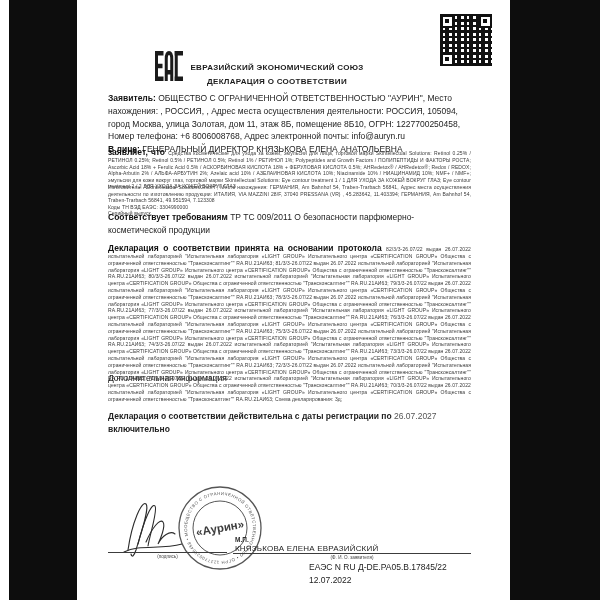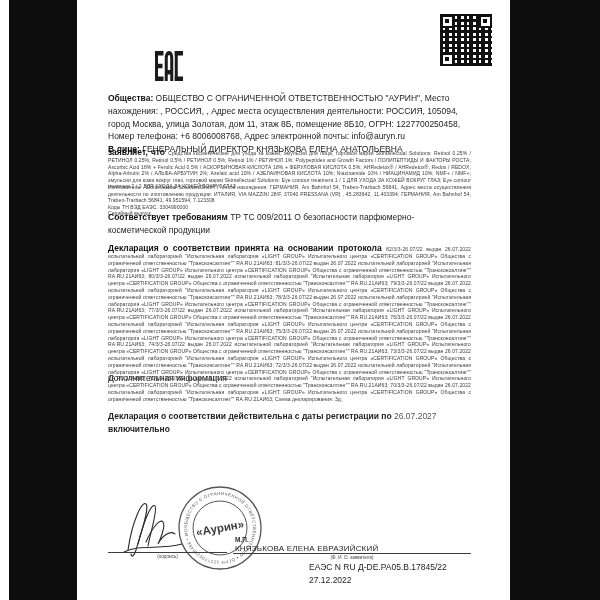--- a/index.html
+++ b/index.html
@@ -77,23 +77,27 @@
     </g>
   </svg>
 
   <div class="abs qr">
     <div class="noise"></div>
     <div class="finder f-tl"></div>
     <div class="finder f-tr"></div>
     <div class="finder f-bl"></div>
   </div>
 
+  <div class="abs doc-title">
+    <div>ЕВРАЗИЙСКИЙ ЭКОНОМИЧЕСКИЙ СОЮЗ</div>
+    <div>ДЕКЛАРАЦИЯ О СООТВЕТСТВИИ</div>
+  </div>
 
   <div class="abs par applicant">
-    <div><b>Общества:</b><span> ОБЩЕСТВО С ОГРАНИЧЕННОЙ ОТВЕТСТВЕННОСТЬЮ "АУРИН", Место нахождения: , РОССИЯ, , Адрес места осуществления деятельности: РОССИЯ, 105094, город Москва, улица Золотая, дом 11, этаж 8Б, помещение 8Б10, ОГРН: 1227700250458, Номер телефона: +6 8006008768, Адрес электронной почты: info@auryn.ru</span></div>
+    <div><b>Заявитель:</b><span> ОБЩЕСТВО С ОГРАНИЧЕННОЙ ОТВЕТСТВЕННОСТЬЮ "АУРИН", Место нахождения: , РОССИЯ, , Адрес места осуществления деятельности: РОССИЯ, 105094, город Москва, улица Золотая, дом 11, этаж 8Б, помещение 8Б10, ОГРН: 1227700250458, Номер телефона: +6 8006008768, Адрес электронной почты: info@auryn.ru</span></div>
     <div><b>В лице:</b><span> ГЕНЕРАЛЬНЫЙ ДИРЕКТОР КНЯЗЬКОВА ЕЛЕНА АНАТОЛЬЕВНА</span></div>
   </div>
 
   <div class="abs small-par claims">
     <b class="lead">заявляет, что </b><span>Средства косметические для ухода за кожей, эмульсии для лица, торговой марки Skintellectual Solutions: Retinol 0.25% / РЕТИНОЛ 0.25%; Retinol 0.5% / РЕТИНОЛ 0.5%; Retinol 1% / РЕТИНОЛ 1%; Polypeptides and Growth Factors / ПОЛИПЕПТИДЫ И ФАКТОРЫ РОСТА; Ascorbic Acid 18% + Ferulic Acid 0.5% / АСКОРБИНОВАЯ КИСЛОТА 18% + ФЕРУЛОВАЯ КИСЛОТА 0.5%; AHRedetox® / AHRedetox®; Redox / REDOX; Alpha-Arbutin 2% / АЛЬФА-АРБУТИН 2%; Azelaic acid 10% / АЗЕЛАИНОВАЯ КИСЛОТА 10%; Niacinamide 10% / НИАЦИНАМИД 10%; NMF+ / NMF+; эмульсии для кожи вокруг глаз, торговой марки Skintellectual Solutions: Eye contour treatment 1 / 1 ДЛЯ УХОДА ЗА КОЖЕЙ ВОКРУГ ГЛАЗ; Eye contour treatment 2 / 2 ДЛЯ УХОДА ЗА КОЖЕЙ ВОКРУГ ГЛАЗ</span>
   </div>
 
   <div class="abs small-par manufacturer">
     <div>Изготовитель: "Skintellectual SolutionsGmbH", Место нахождения: ГЕРМАНИЯ, Am Bahnhof 54, Traben-Trarbach 56841, Адрес места осуществления деятельности по изготовлению продукции: ИТАЛИЯ, VIA MAZZINI 28/F, 37040 PRESSANA (VR) , 45.283642, 11.403394; ГЕРМАНИЯ, Am Bahnhof 54, Traben-Trarbach 56841, 49.951594, 7.123308</div>
     <div>Коды ТН ВЭД ЕАЭС: 3304990000</div>
@@ -141,15 +145,15 @@
   <div class="abs sig-line"></div>
   <div class="abs sig-caption">(подпись)</div>
 
   <div class="abs signatory-name">КНЯЗЬКОВА ЕЛЕНА ЕВРАЗИЙСКИЙ</div>
   <div class="abs name-line"></div>
   <div class="abs name-caption">(Ф. И. О. заявителя)</div>
 
   <div class="abs row-label r1">Регистрационный номер декларации о соответствии:</div>
   <div class="abs row-value r1">ЕАЭС N RU Д-DE.РА05.В.17845/22</div>
   <div class="abs row-label r2">Дата регистрации декларации о испытательной:</div>
-  <div class="abs row-value r2">27.12.2022</div>
+  <div class="abs row-value r2">12.07.2022</div>
 
 </div>
 
 </body></html>

